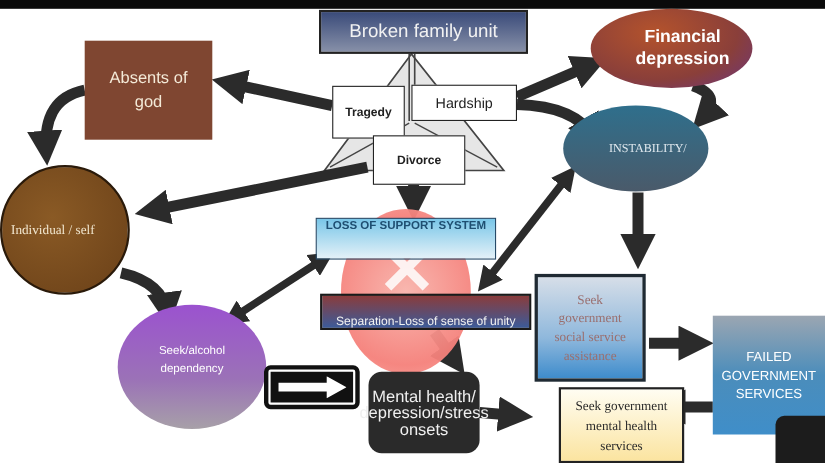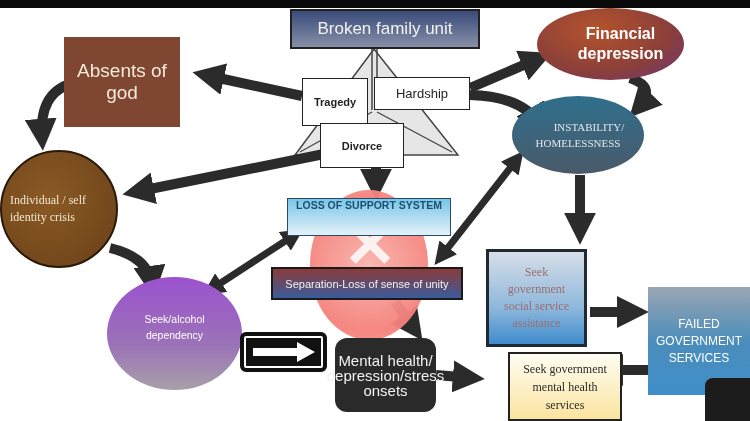--- a/index.html
+++ b/index.html
@@ -4,30 +4,30 @@
 <style>
   html, body { margin:0; padding:0; }
   body { width:750px; height:421px; position:relative; overflow:hidden; background:#ffffff; font-family:"Liberation Sans", sans-serif; }
   .topbar { position:absolute; left:0; top:0; width:750px; height:8px; background:#0a0a0a; }
   svg.links { position:absolute; left:0; top:0; width:750px; height:421px; }
   .node { position:absolute; display:flex; align-items:center; justify-content:center; text-align:center; box-sizing:border-box; }
   .serif { font-family:"Liberation Serif", serif; }
 
   #n-broken { left:290px; top:9px; width:190px; height:40px; background:linear-gradient(#3a4b7a,#8790a8); border:2px solid #222; color:#f2f2f2; font-size:17px; }
   #n-financial { left:537px; top:8px; width:147px; height:72px; border-radius:50%; background:radial-gradient(ellipse at 40% 30%, #b4532c, #8a3f3a 60%, #6b3580); color:#fff; font-size:16px; font-weight:bold; line-height:20px; padding-left:20px; }
-  #n-absents { left:64px; top:37px; width:116px; height:90px; background:#7f4631; color:#f4ead8; font-size:19px; line-height:22px; }
+  #n-absents { left:77px; top:37px; width:116px; height:90px; background:#7f4631; color:#f4ead8; font-size:15px; line-height:22px; }
   #n-tragedy { left:302px; top:78px; width:66px; height:48px; background:#fff; border:1px solid #222; font-size:11px; font-weight:bold; color:#222; }
   #n-hardship { left:374px; top:77px; width:96px; height:33px; background:#fff; border:1px solid #222; font-size:13px; color:#222; }
-  #n-divorce { left:320px; top:123px; width:84px; height:45px; background:#fff; border:1px solid #222; font-size:11px; font-weight:bold; color:#222; }
+  #n-divorce { left:339px; top:123px; width:84px; height:45px; background:#fff; border:1px solid #222; font-size:11px; font-weight:bold; color:#222; }
   #n-instability { left:512px; top:96px; width:132px; height:78px; border-radius:50%; background:linear-gradient(#2f6f8c,#4a5a6a); color:#dfe8ee; font-size:11px; line-height:16px; }
   #n-identity { left:0px; top:150px; width:118px; height:118px; border-radius:50%; background:radial-gradient(circle at 40% 40%, #8a5a25, #6a4018); border:2px solid #2a1a0a; color:#f1e6cf; font-size:12px; line-height:17px; justify-content:flex-start; padding-left:8px; text-align:left; }
   #n-cross { left:310px; top:190px; width:118px; height:150px; border-radius:50%; background:radial-gradient(circle, #f8b3ab, #f5807a 70%, #f7a19a); opacity:0.95; }
   #n-cross-x { left:335px; top:210px; width:70px; height:70px; color:#ffffff; font-size:64px; font-weight:bold; opacity:0.85; }
   #n-loss { left:287px; top:198px; width:164px; height:38px; background:linear-gradient(#79c6e8,#e4f1f8); border:1px solid #274a68; color:#1f4f72; font-size:10.5px; font-weight:bold; align-items:flex-start; padding-top:0; }
-  #n-separation { left:271px; top:267px; width:192px; height:33px; background:linear-gradient(#8a3c3c,#3b5b9a); border:2px solid #1a1a1a; color:#f2f2f2; font-size:11px; }
+  #n-separation { left:291px; top:267px; width:192px; height:33px; background:linear-gradient(#8a3c3c,#3b5b9a); border:2px solid #1a1a1a; color:#f2f2f2; font-size:11px;align-items:flex-end; }
   #n-seeksocial { left:486px; top:249px; width:101px; height:98px; background:linear-gradient(#d6dee8,#8fb8dc 60%,#3e8ccc); border:3px solid #1f2a33; color:#9a6f6f; font-size:12px; line-height:17px; }
   #n-failed { left:648px; top:287px; width:102px; height:108px; background:linear-gradient(#9ba6b2,#4b8dbb 50%,#3f8ec9); color:#ffffff; font-size:12px; line-height:17px; }
   #n-drug { left:107px; top:277px; width:135px; height:113px; border-radius:50%; background:linear-gradient(#9b52cf,#9b72b7 60%,#a7a0a8); color:#ffffff; font-size:10.5px; line-height:16px; }
   #n-arrowbtn { left:240px; top:332px; width:87px; height:40px; background:#111; border:3px solid #111; outline:2px solid #fff; outline-offset:-6px; border-radius:6px; }
   #n-mental { left:335px; top:338px; width:101px; height:74px; background:#2a2a2a; border-radius:12px; color:#f0f0f0; font-size:15px; line-height:15px; }
   #n-seekmental { left:480px; top:352px; width:114px; height:69px; background:linear-gradient(#fffdf2,#fbe4a0); border:2px solid #222; color:#2a2a2a; font-size:12px; line-height:18px;margin-left:28px; }
   .blob { position:absolute; background:#1c1c1c; }
 </style>
 </head>
 <body>
@@ -91,28 +91,26 @@
 <div class="node" id="n-hardship">
     <span>Hardship</span>
   </div>
 <div class="node" id="n-divorce">
     <span>Divorce</span>
   </div>
 
 <div class="node serif" id="n-instability">
   <div>
       <div style="padding-left:22px">INSTABILITY/</div>
-      <div>HOMELESSNESS</div>
     </div>
 </div>
 
 <div class="node serif" id="n-identity">
   <div>
       <div>Individual / self</div>
-      <div>identity crisis</div>
     </div>
 </div>
 
 <div class="node" id="n-cross"></div>
 <div class="node" id="n-cross-x">
     <span>✕</span>
   </div>
 
 <div class="node" id="n-loss">
     <span>LOSS OF SUPPORT SYSTEM</span>

